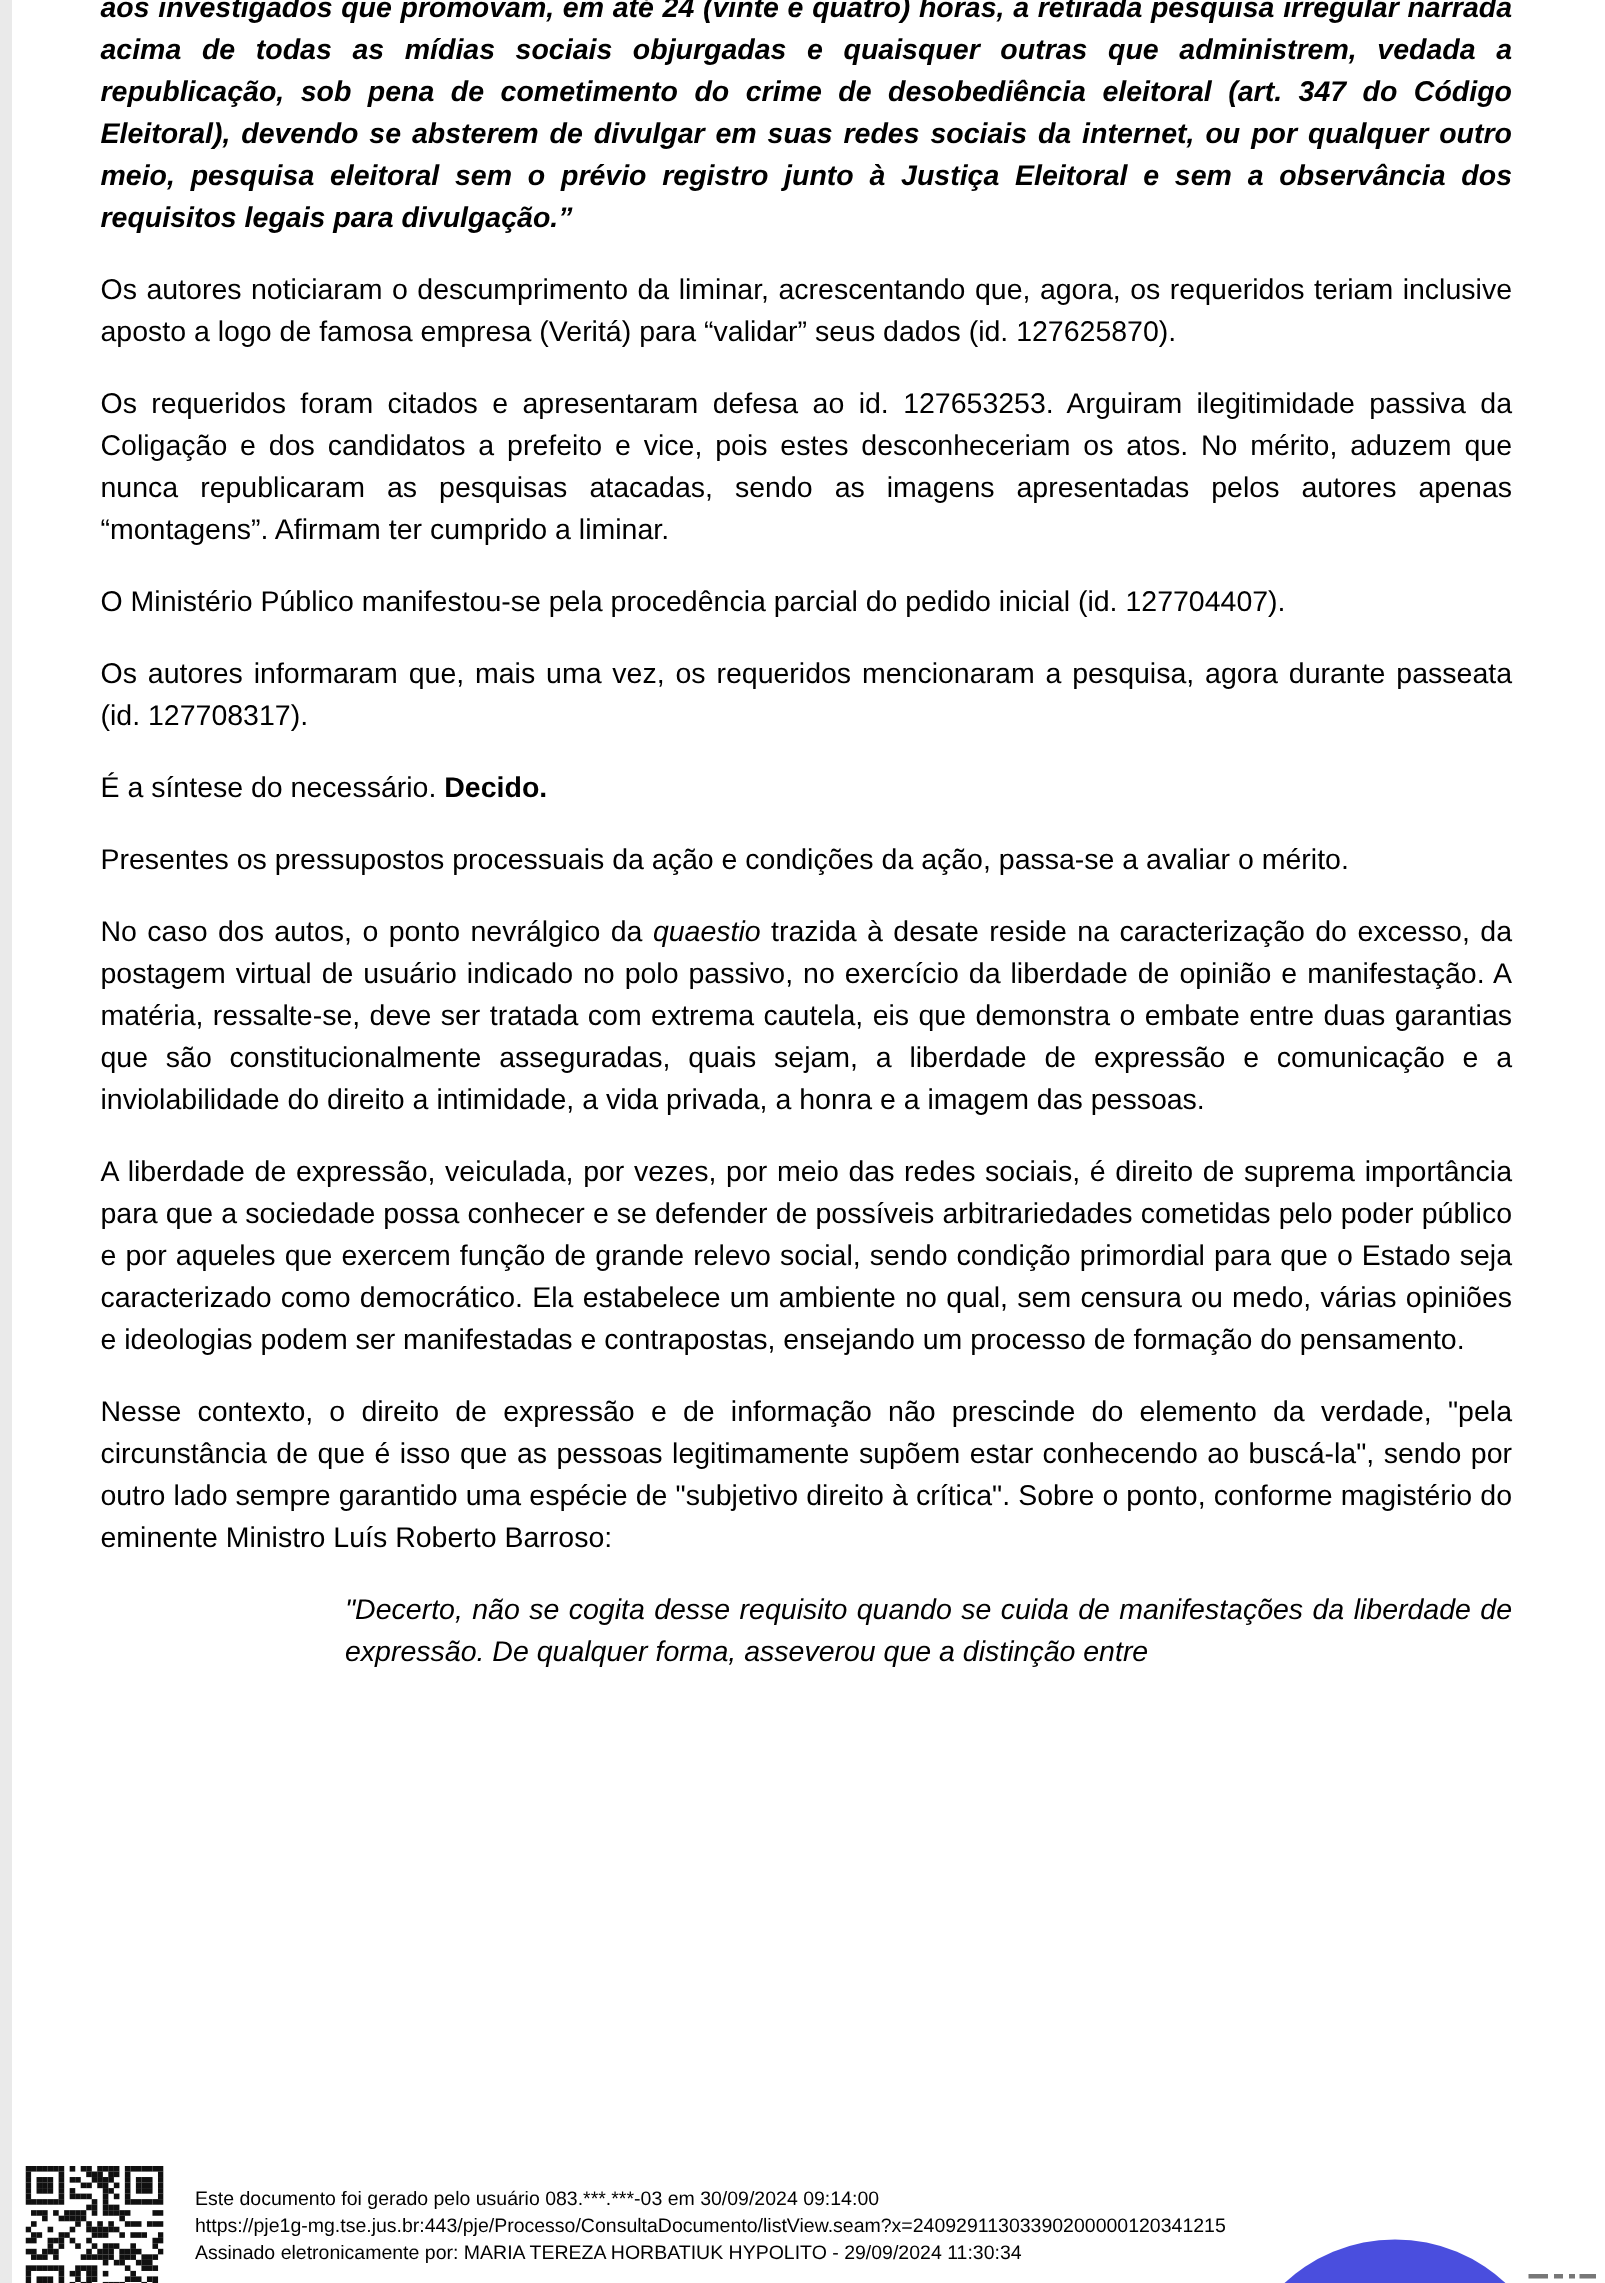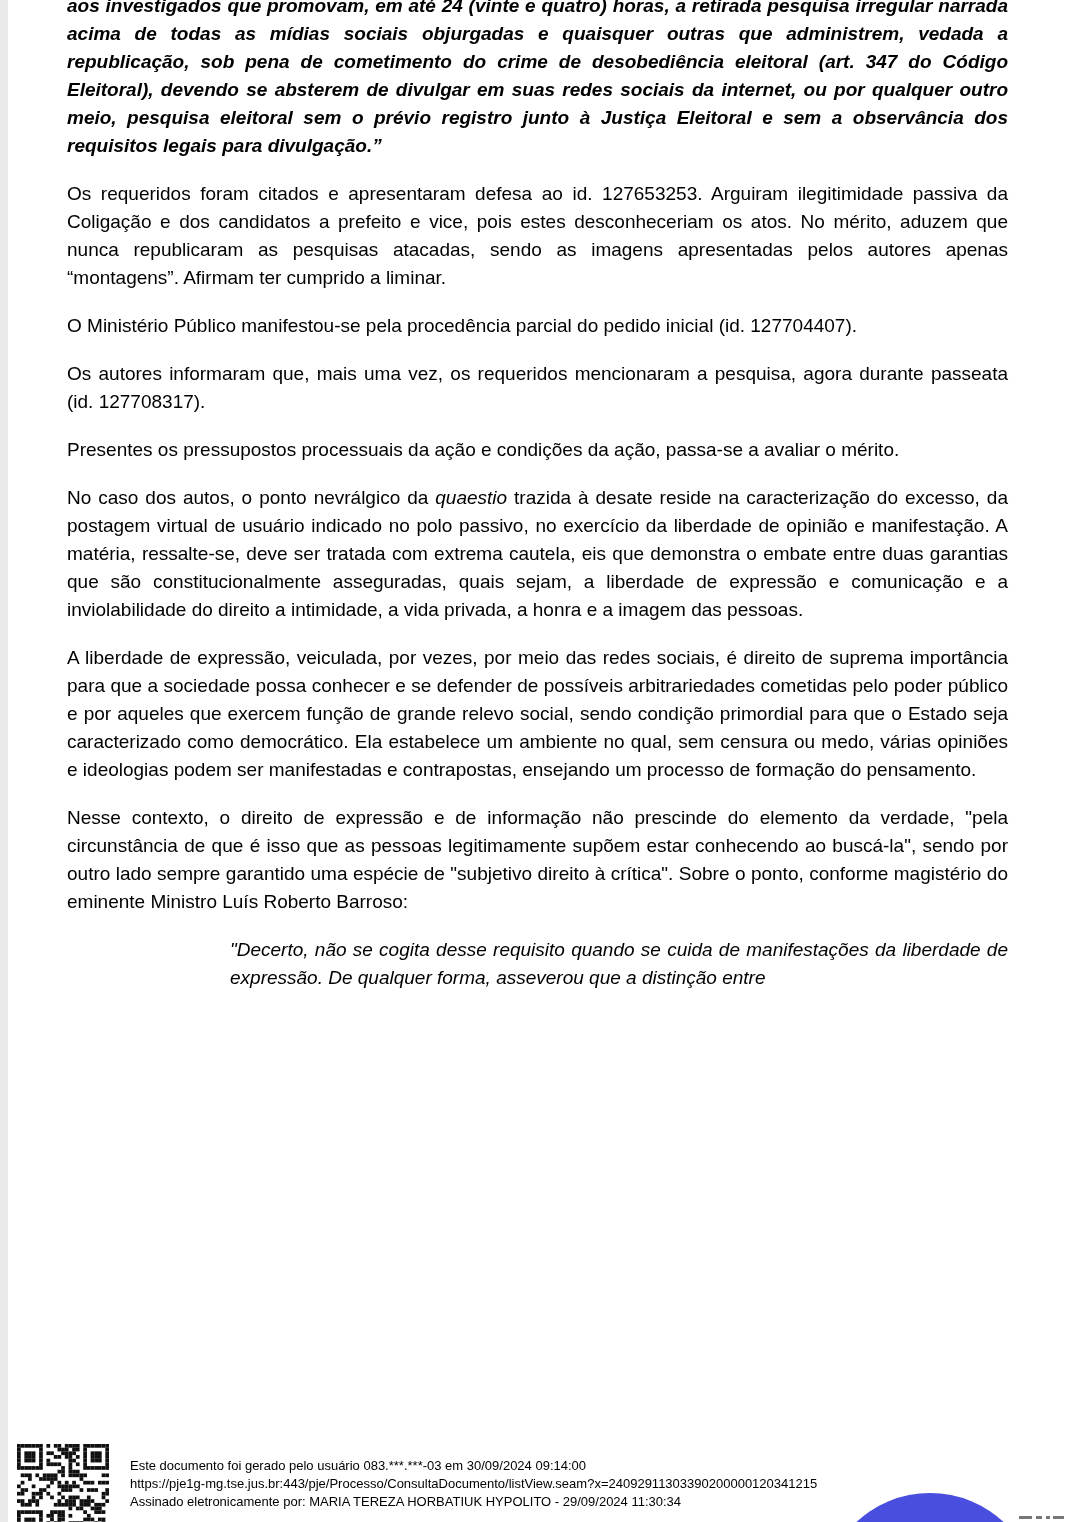--- a/index.html
+++ b/index.html
@@ -70,23 +70,25 @@
 </style>
 </head>
 <body>
 
 <div class="gutter"></div>
 
 <div class="page">
 
   <div class="doc-body">
       <p class="para lead"><span style="font-weight: bold; font-style: italic;">aos investigados que promovam, em até 24 (vinte e quatro) horas, a retirada  pesquisa irregular narrada acima de todas as mídias sociais objurgadas e quaisquer outras que administrem, vedada a republicação, sob pena de cometimento do crime de desobediência eleitoral (art. 347 do Código Eleitoral), devendo se absterem de divulgar em suas redes sociais da internet, ou por qualquer outro meio, pesquisa eleitoral sem o prévio registro junto à Justiça Eleitoral e sem a observância dos requisitos legais para divulgação.”</span></p>
+      <p class="para"><span>Os autores noticiaram o descumprimento da liminar, acrescentando que, agora, os requeridos teriam inclusive aposto a logo de famosa empresa (Veritá) para “validar” seus dados (id. 127625870).</span></p>
       <p class="para"><span>Os requeridos foram citados e apresentaram defesa ao id. 127653253. Arguiram ilegitimidade passiva da Coligação e dos candidatos a prefeito e vice, pois estes desconheceriam os atos. No mérito, aduzem que nunca republicaram as pesquisas atacadas, sendo as imagens apresentadas pelos autores apenas “montagens”. Afirmam ter cumprido a liminar.</span></p>
       <p class="para"><span>O Ministério Público manifestou-se pela procedência parcial do pedido inicial (id. 127704407).</span></p>
       <p class="para"><span>Os autores informaram que, mais uma vez, os requeridos mencionaram a pesquisa, agora durante passeata (id. 127708317).</span></p>
+      <p class="para"><span>É a síntese do necessário. </span><span style="font-weight: bold;">Decido.</span></p>
       <p class="para"><span>Presentes os pressupostos processuais da ação e condições da ação, passa-se a avaliar o mérito.</span></p>
       <p class="para"><span>No caso dos autos, o ponto nevrálgico da </span><span style="font-style: italic;">quaestio</span><span> trazida à desate reside na caracterização do excesso, da postagem virtual de usuário indicado no polo passivo, no exercício da liberdade de opinião e manifestação. A matéria, ressalte-se, deve ser tratada com extrema cautela, eis que demonstra o embate entre duas garantias que são constitucionalmente asseguradas, quais sejam, a liberdade de expressão e comunicação e a inviolabilidade do direito a intimidade, a vida privada, a honra e a imagem das pessoas.</span></p>
       <p class="para"><span>A liberdade de expressão, veiculada, por vezes, por meio das redes sociais, é direito de suprema importância para que a sociedade possa conhecer e se defender de possíveis arbitrariedades cometidas pelo poder público e por aqueles que exercem função de grande relevo social, sendo condição primordial para que o Estado seja caracterizado como democrático. Ela estabelece um ambiente no qual, sem censura ou medo, várias opiniões e ideologias podem ser manifestadas e contrapostas, ensejando um processo de formação do pensamento.</span></p>
       <p class="para"><span>Nesse contexto, o direito de expressão e de informação não prescinde do elemento da verdade, "pela circunstância de que é isso que as pessoas legitimamente supõem estar conhecendo ao buscá-la", sendo por outro lado sempre garantido uma espécie de "subjetivo direito à crítica". Sobre o ponto, conforme magistério do eminente Ministro Luís Roberto Barroso:</span></p>
       <p class="para quote"><span style="font-style: italic;">"Decerto, não se cogita desse requisito quando se cuida de manifestações da liberdade de expressão. De qualquer forma, asseverou que a distinção entre</span></p>
     </div>
 
   <div class="qr">
     <svg id="qr-svg" viewBox="0 0 92 92" width="92" height="92" fill="#101010" xmlns="http://www.w3.org/2000/svg">
         <rect x="0.00" y="0.00" width="3.73" height="3.73"></rect>

